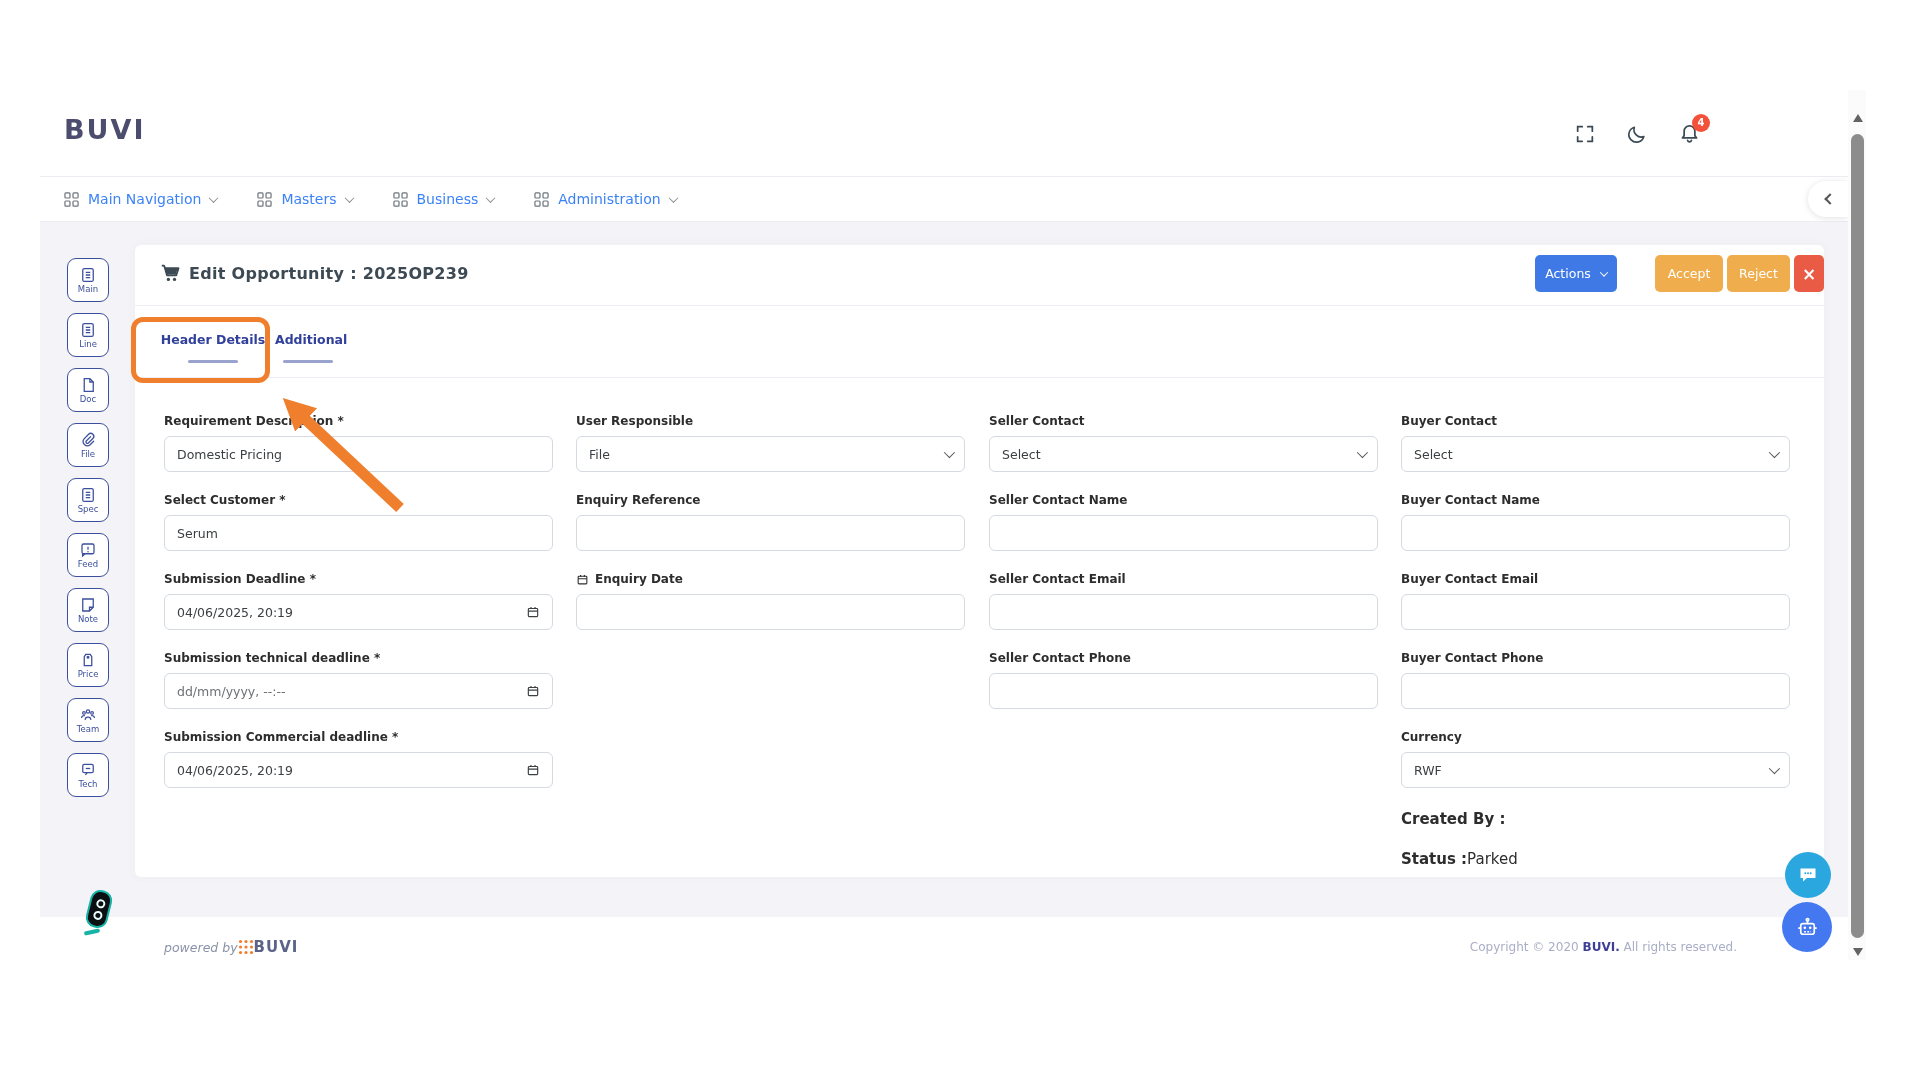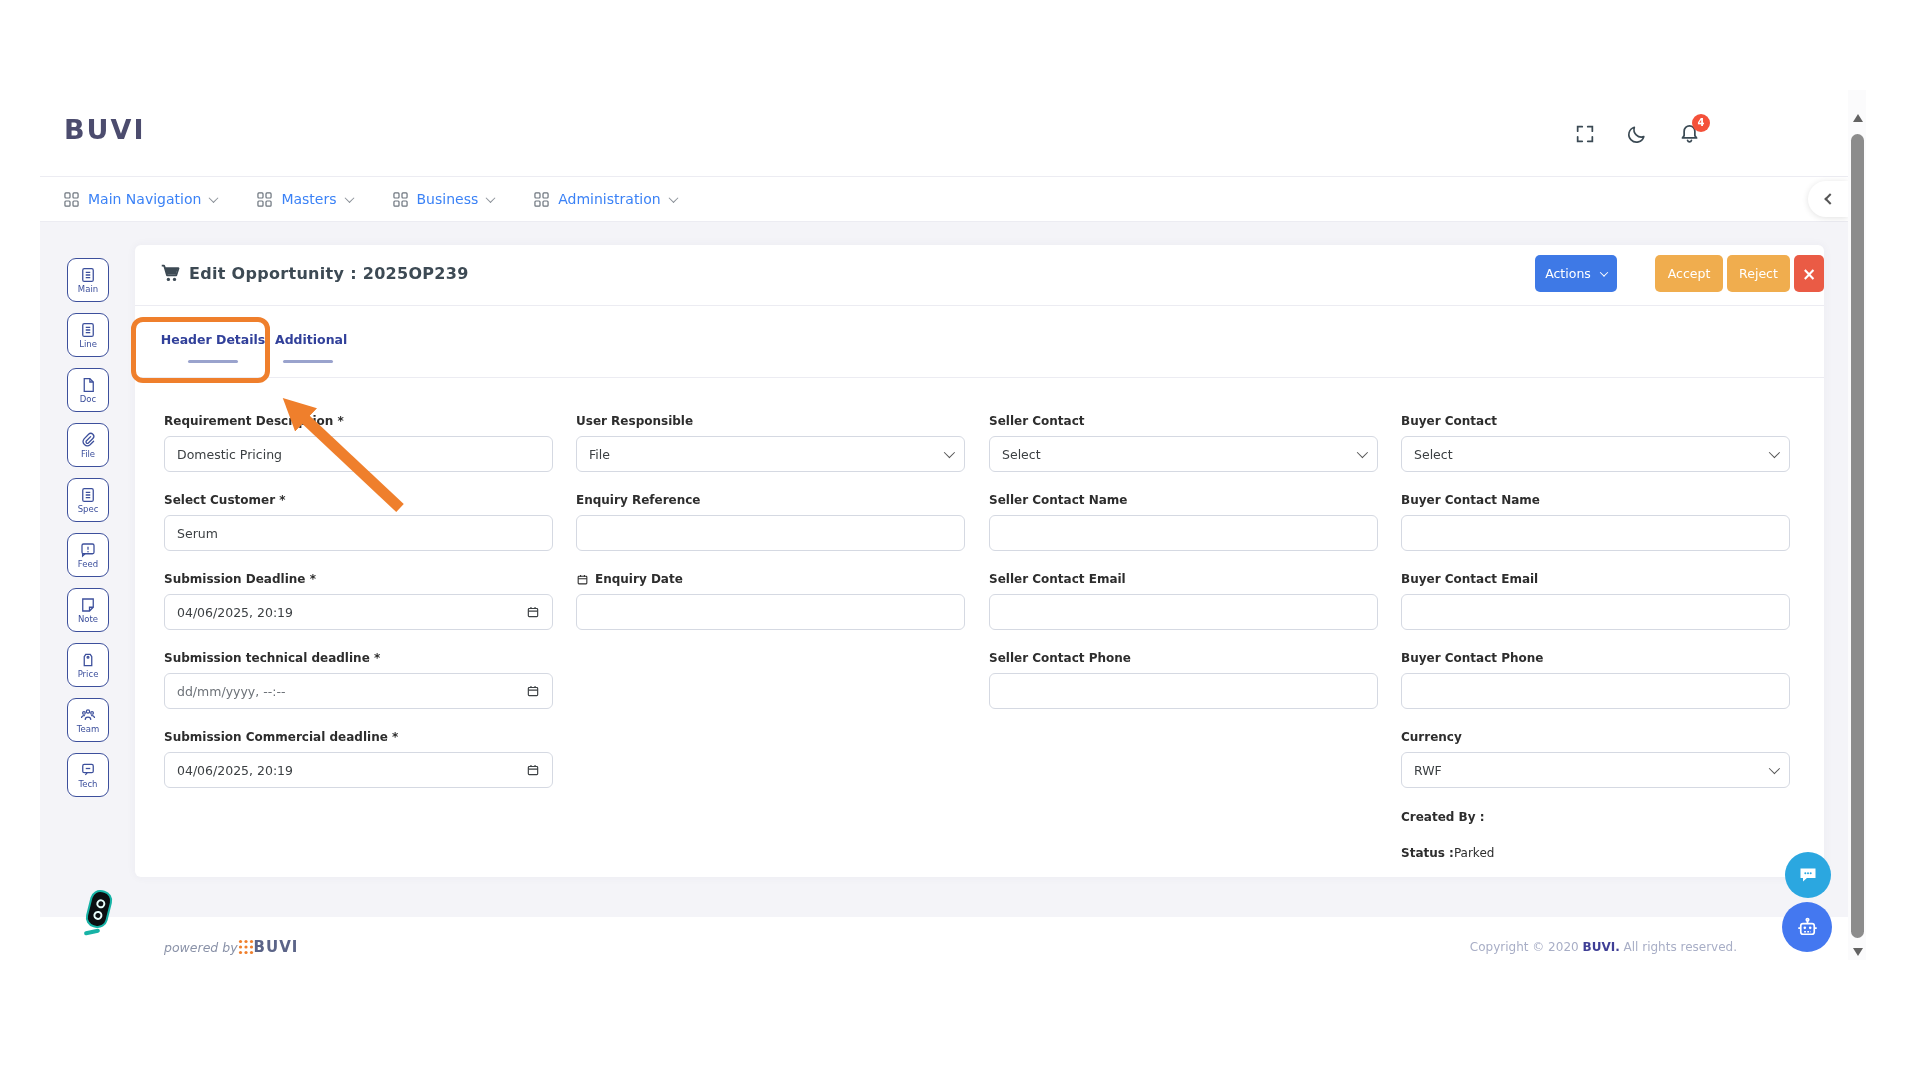--- a/index.html
+++ b/index.html
@@ -51,21 +51,21 @@
   
   .form-col { position:absolute; top:133px; width:389px; }
   .col-0 { left:29px; } .col-1 { left:441px; } .col-2 { left:854px; } .col-3 { left:1266px; }
   .field { margin-top:36px; margin-bottom:0; }
   .field + .field { margin-top:21px; }
   .field label { display:flex; align-items:center; gap:6px; font-size:12px; font-weight:600; color:#2d2d2d; margin-bottom:8px; }
   .inp { width:100%; height:36px; border:1px solid #d5d9e2; border-radius:6px; background:#fff; font-size:12.5px; color:#3c4043; padding:14px 12px; font-family:inherit; outline:none; }
   .inp-flex { display:flex; align-items:center; justify-content:space-between; cursor:pointer; }
   .val-placeholder { color:#6d7278; }
   .chev-sel { width:8px; height:8px; border-right:1.6px solid #555; border-bottom:1.6px solid #555; transform:rotate(45deg) translateY(-2px); }
-  .static-row { margin-top:22px; font-size:12px; color:#2d2d2d; }
+  .static-row { margin-top:22px; font-size:15px; color:#2d2d2d; }
   .static-row .b { font-weight:700; }
 
   
   .hl-box { position:absolute; left:131px; top:317px; width:139px; height:66px; border:5px solid #ef7f2c; border-radius:12px; z-index:20; }
   .arrow-svg { position:absolute; left:252px; top:382px; z-index:30; pointer-events:none; }
 
   
   .footer-left { position:absolute; left:164px; top:938px; display:flex; align-items:center; }
   .powered { font-size:12.5px; font-style:italic; color:#8a92a8; }
   .buvi-sm { font-size:15px; font-weight:700; color:#5b6488; letter-spacing:1px; }

